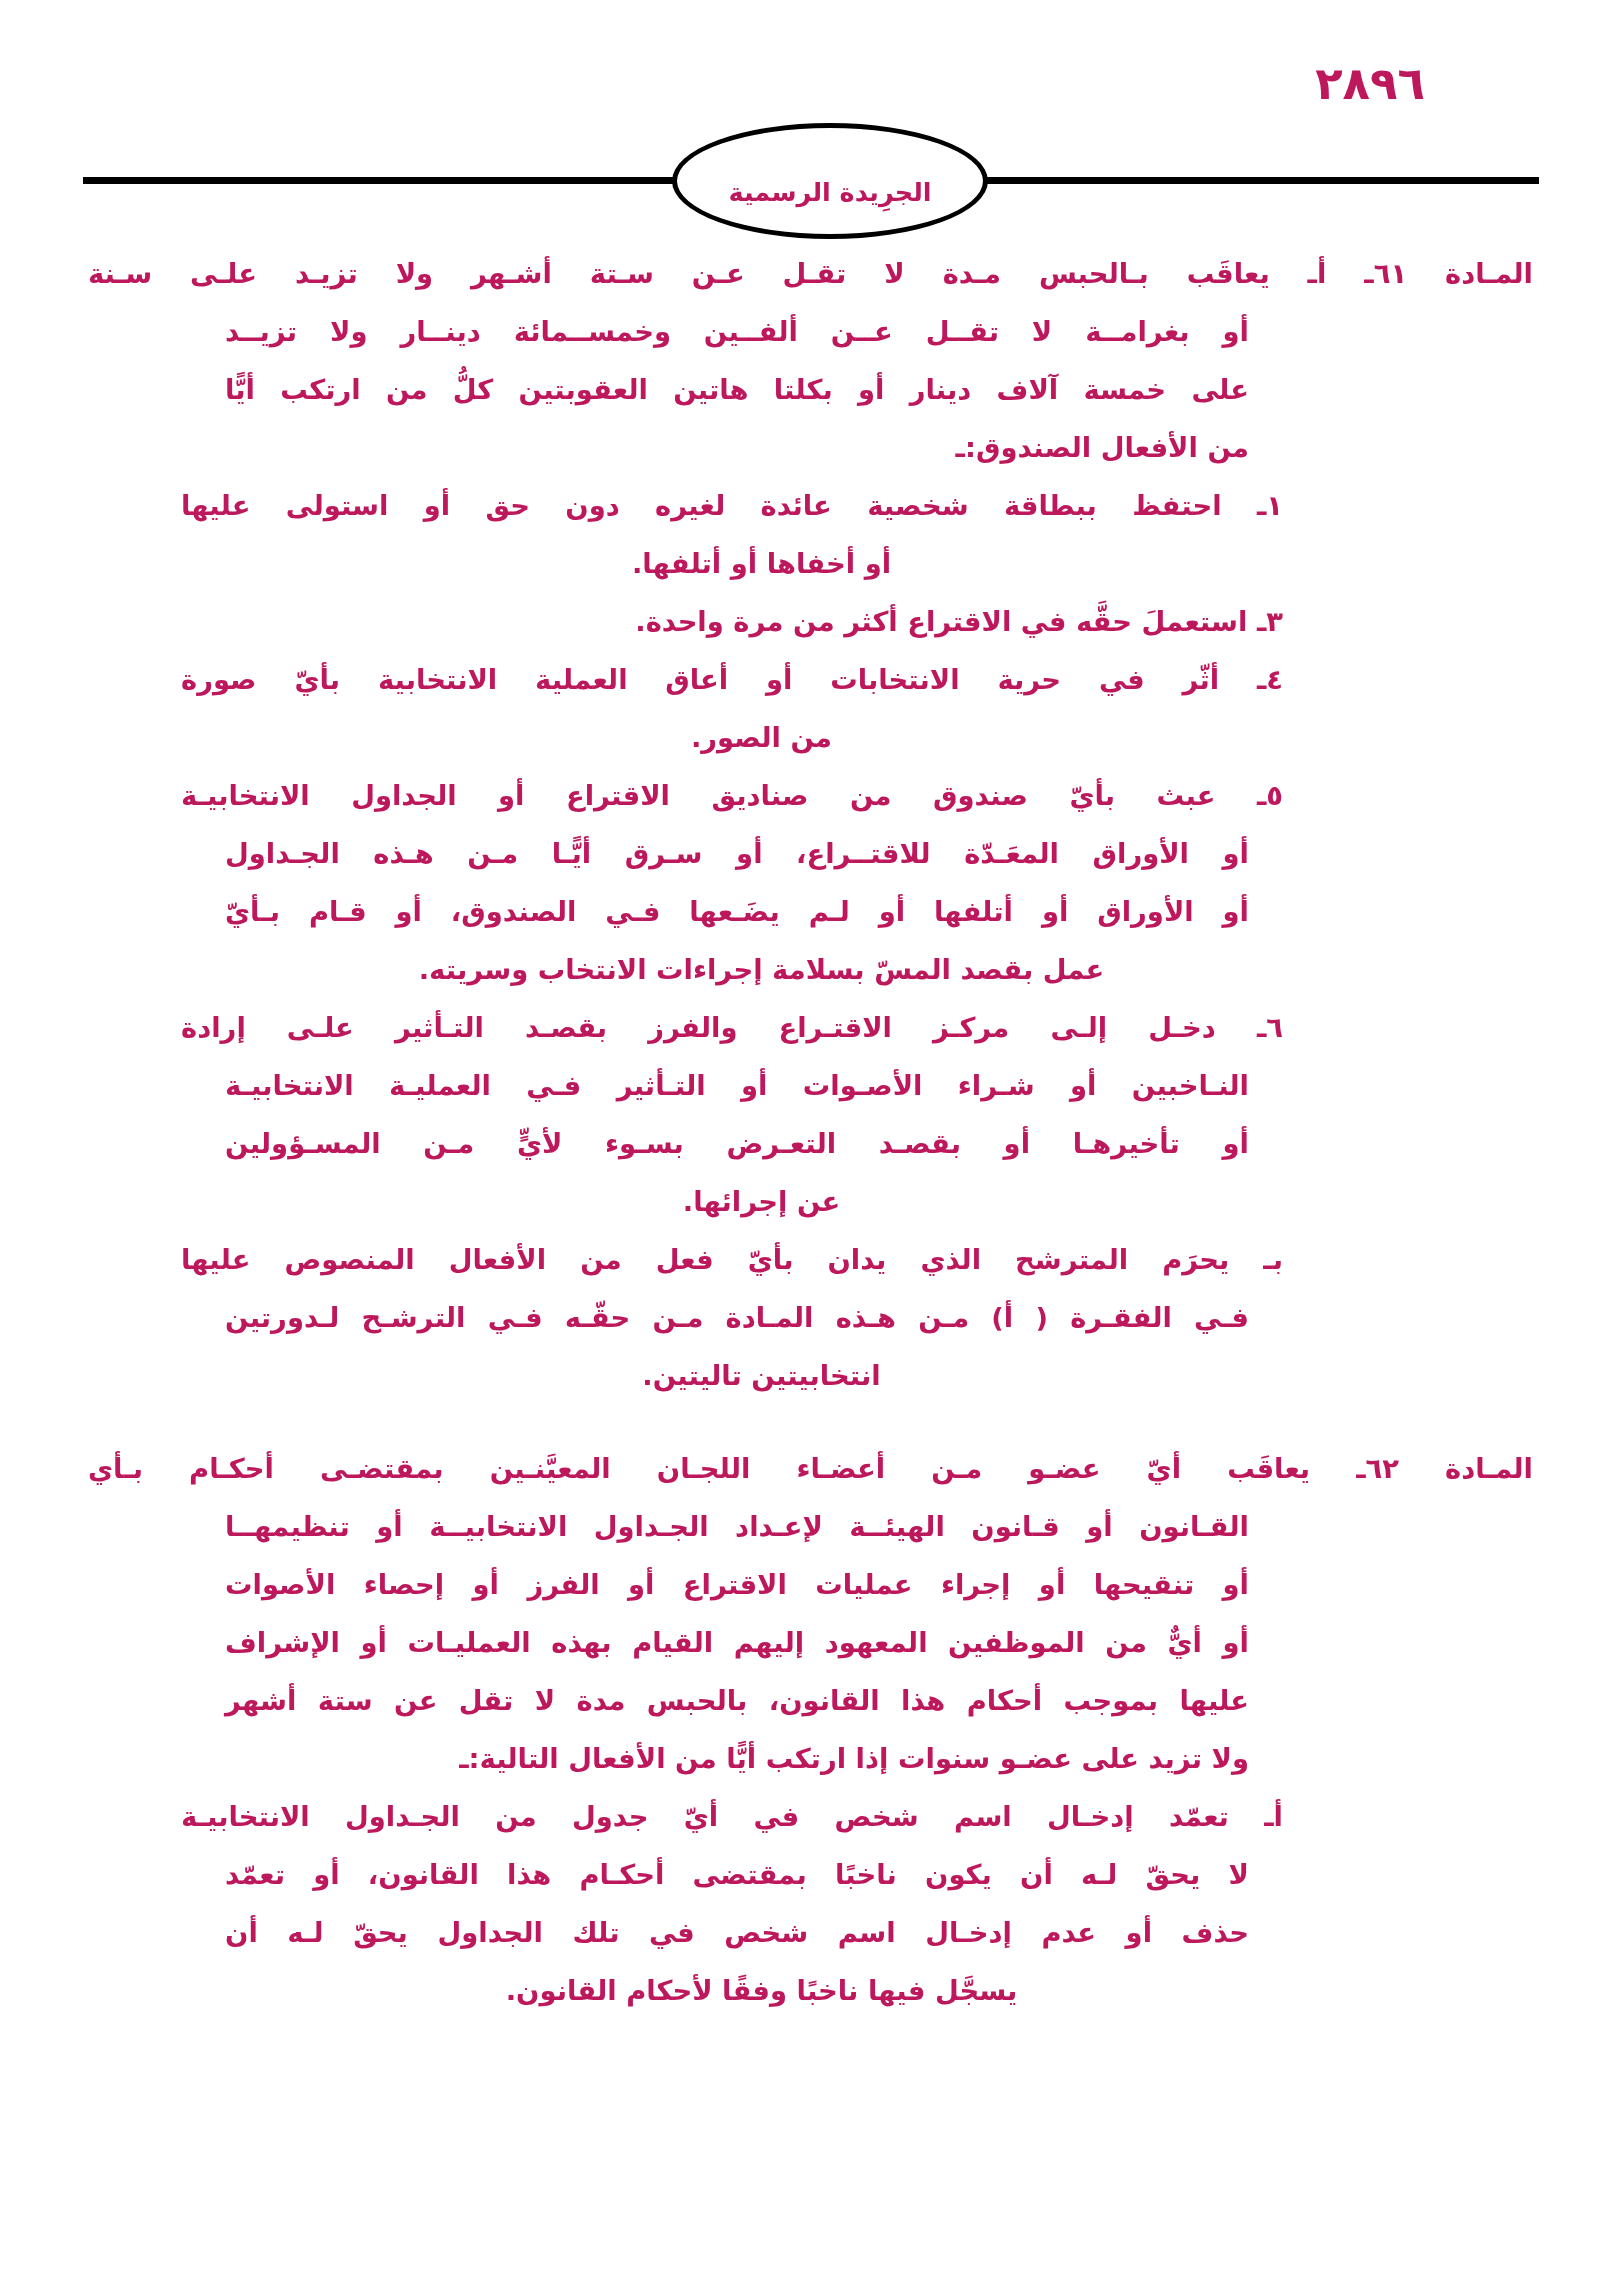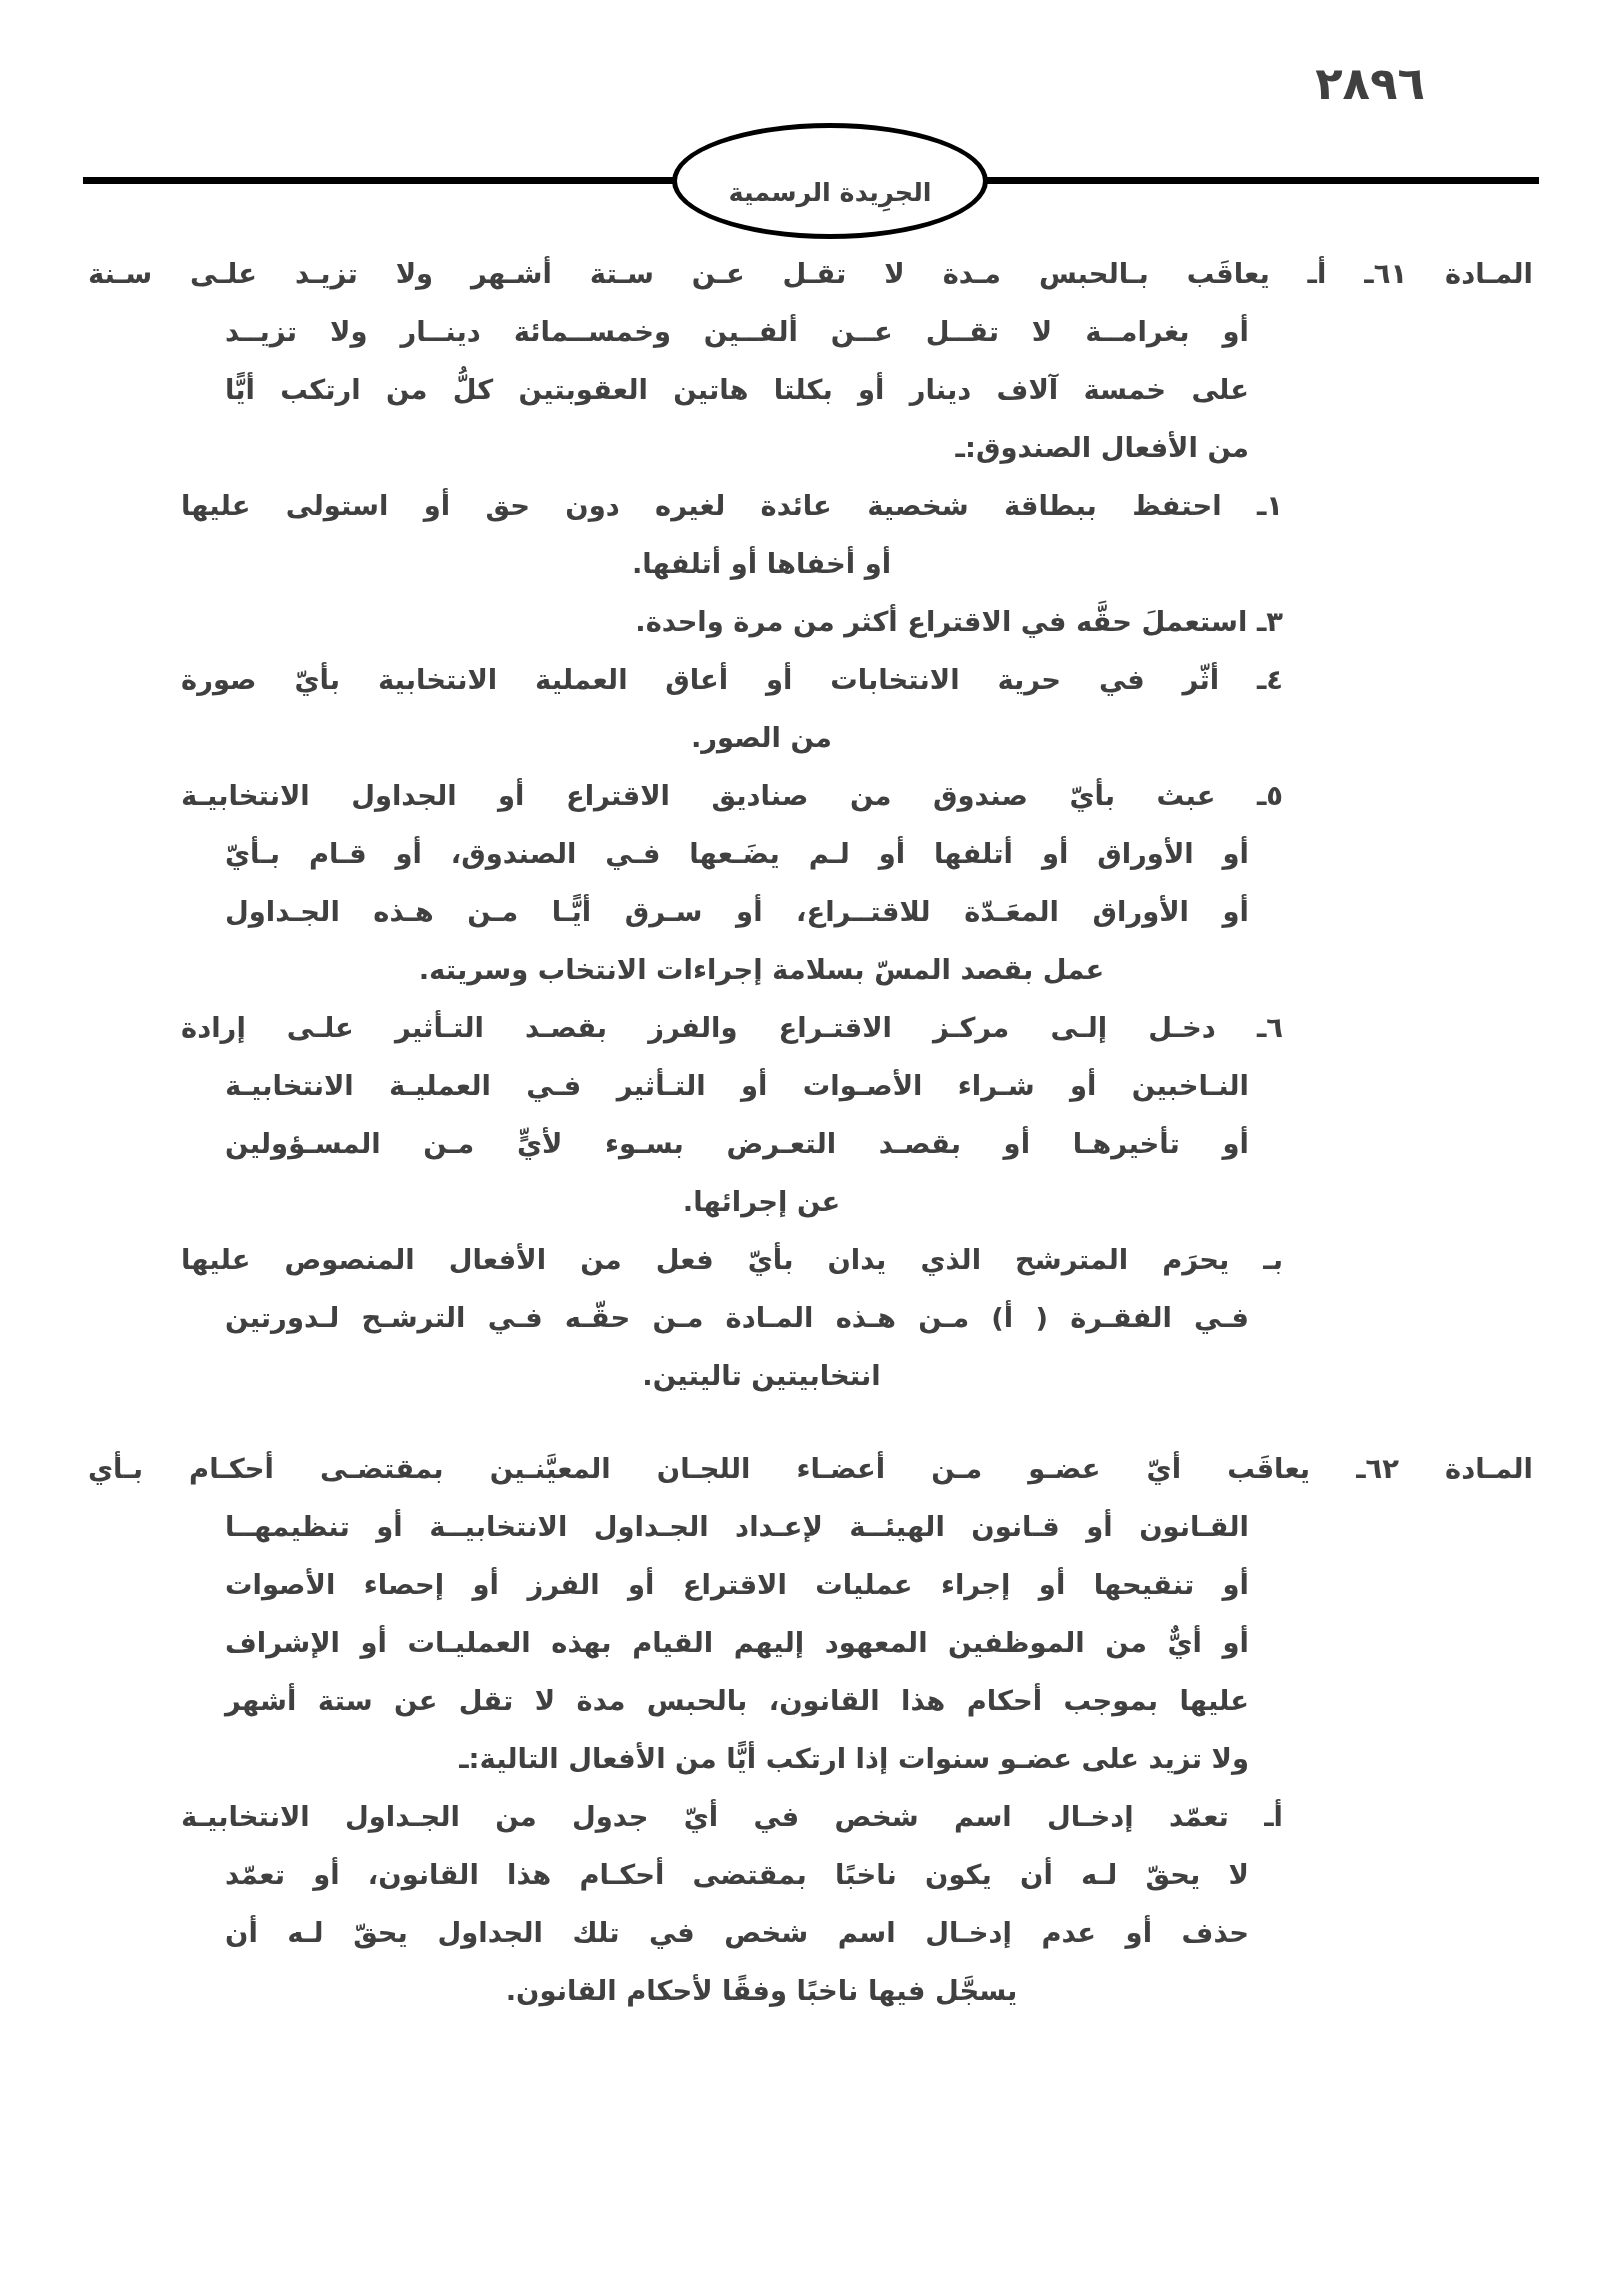--- a/index.html
+++ b/index.html
@@ -3,21 +3,21 @@
 <meta charset="utf-8">
 <style>
   html, body { margin: 0; padding: 0; background: #ffffff; }
   .page {
     position: relative;
     width: 1621px;
     height: 2293px;
     background: #ffffff;
     font-family: "DejaVu Sans", sans-serif;
     font-weight: bold;
-    color: #404040;
+    color: #be185d;
     direction: rtl;
     overflow: hidden;
   }
   .page-number {
     position: absolute;
     top: 57px;
     right: 196px;
     font-size: 45px;
     letter-spacing: 5.9px;
   }
@@ -81,22 +81,22 @@
     <div class="line just">المـادة ٦١ـ أـ يعاقَب بـالحبس مـدة لا تقـل عـن سـتة أشـهر ولا تزيـد علـى سـنة</div>
     <div class="line cont just">أو بغرامــة لا تقــل عــن ألفــين وخمســمائة دينــار ولا تزيــد</div>
     <div class="line cont just">على خمسة آلاف دينار أو بكلتا هاتين العقوبتين كلُّ من ارتكب أيًّا</div>
     <div class="line cont">من الأفعال الصندوق:ـ</div>
     <div class="line item just">١ـ احتفظ ببطاقة شخصية عائدة لغيره دون حق أو استولى عليها</div>
     <div class="line center">أو أخفاها أو أتلفها.</div>
     <div class="line item">٣ـ استعملَ حقَّه في الاقتراع أكثر من مرة واحدة.</div>
     <div class="line item just">٤ـ أثّر في حرية الانتخابات أو أعاق العملية الانتخابية بأيّ صورة</div>
     <div class="line center">من الصور.</div>
     <div class="line item just">٥ـ عبث بأيّ صندوق من صناديق الاقتراع أو الجداول الانتخابيـة</div>
+    <div class="line cont just">أو الأوراق المعَـدّة للاقتــراع، أو سـرق أيًّـا مـن هـذه الجـداول</div>
     <div class="line cont just">أو الأوراق أو أتلفها أو لـم يضَـعها فـي الصندوق، أو قـام بـأيّ</div>
-    <div class="line cont just">أو الأوراق المعَـدّة للاقتــراع، أو سـرق أيًّـا مـن هـذه الجـداول</div>
     <div class="line center">عمل بقصد المسّ بسلامة إجراءات الانتخاب وسريته.</div>
     <div class="line item just">٦ـ دخـل إلـى مركـز الاقتـراع والفرز بقصـد التـأثير علـى إرادة</div>
     <div class="line cont just">النـاخبين أو شـراء الأصـوات أو التـأثير فـي العمليـة الانتخابيـة</div>
     <div class="line cont just">أو تأخيرهـا أو بقصـد التعـرض بسـوء لأيٍّ مـن المسـؤولين</div>
     <div class="line center">عن إجرائها.</div>
     <div class="line item just">بـ يحرَم المترشح الذي يدان بأيّ فعل من الأفعال المنصوص عليها</div>
     <div class="line cont just">فـي الفقـرة ( أ) مـن هـذه المـادة مـن حقّـه فـي الترشـح لـدورتين</div>
     <div class="line center">انتخابيتين تاليتين.</div>
     <div class="line just gap">المـادة ٦٢ـ يعاقَب أيّ عضـو مـن أعضـاء اللجـان المعيَّنـين بمقتضـى أحكـام بـأي</div>
     <div class="line cont just">القـانون أو قـانون الهيئــة لإعـداد الجـداول الانتخابيــة أو تنظيمهــا</div>

